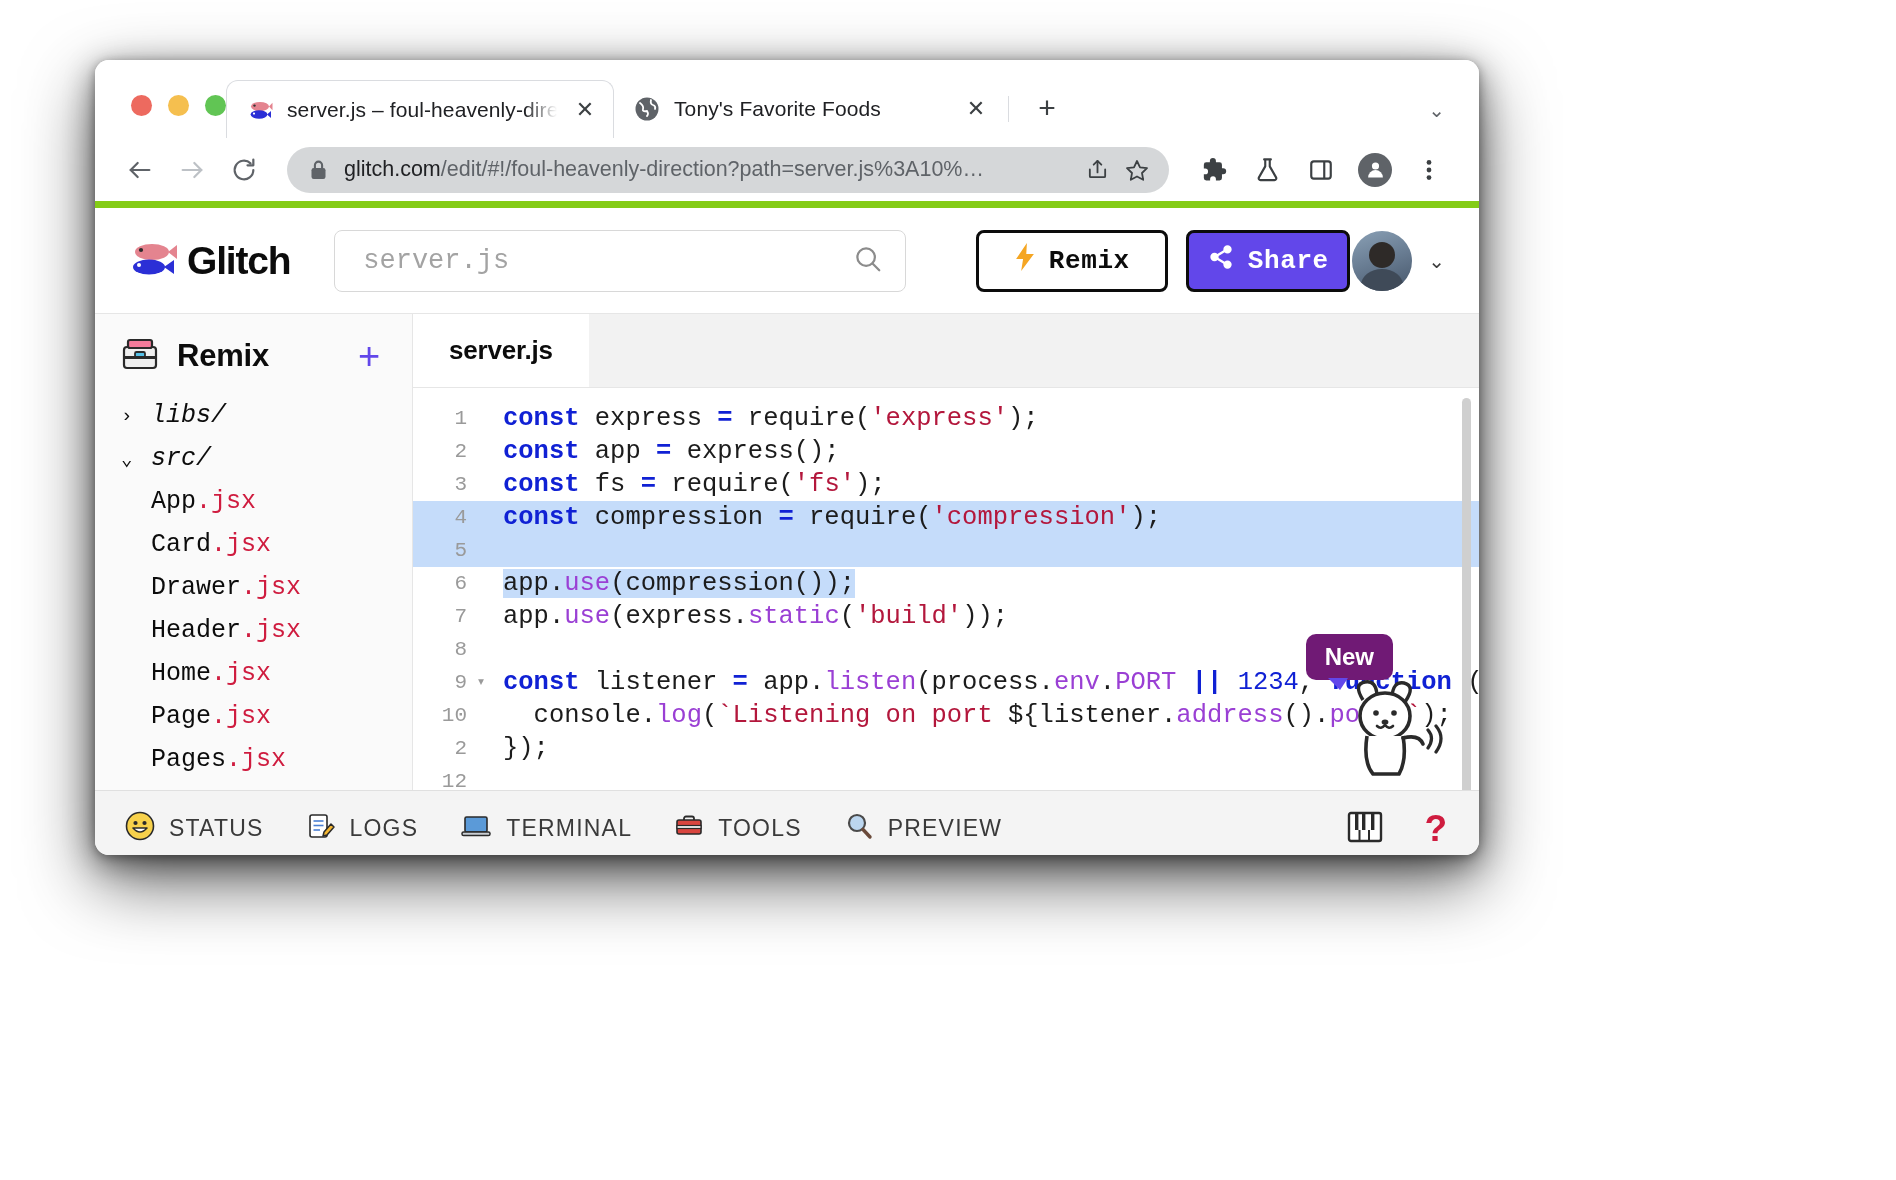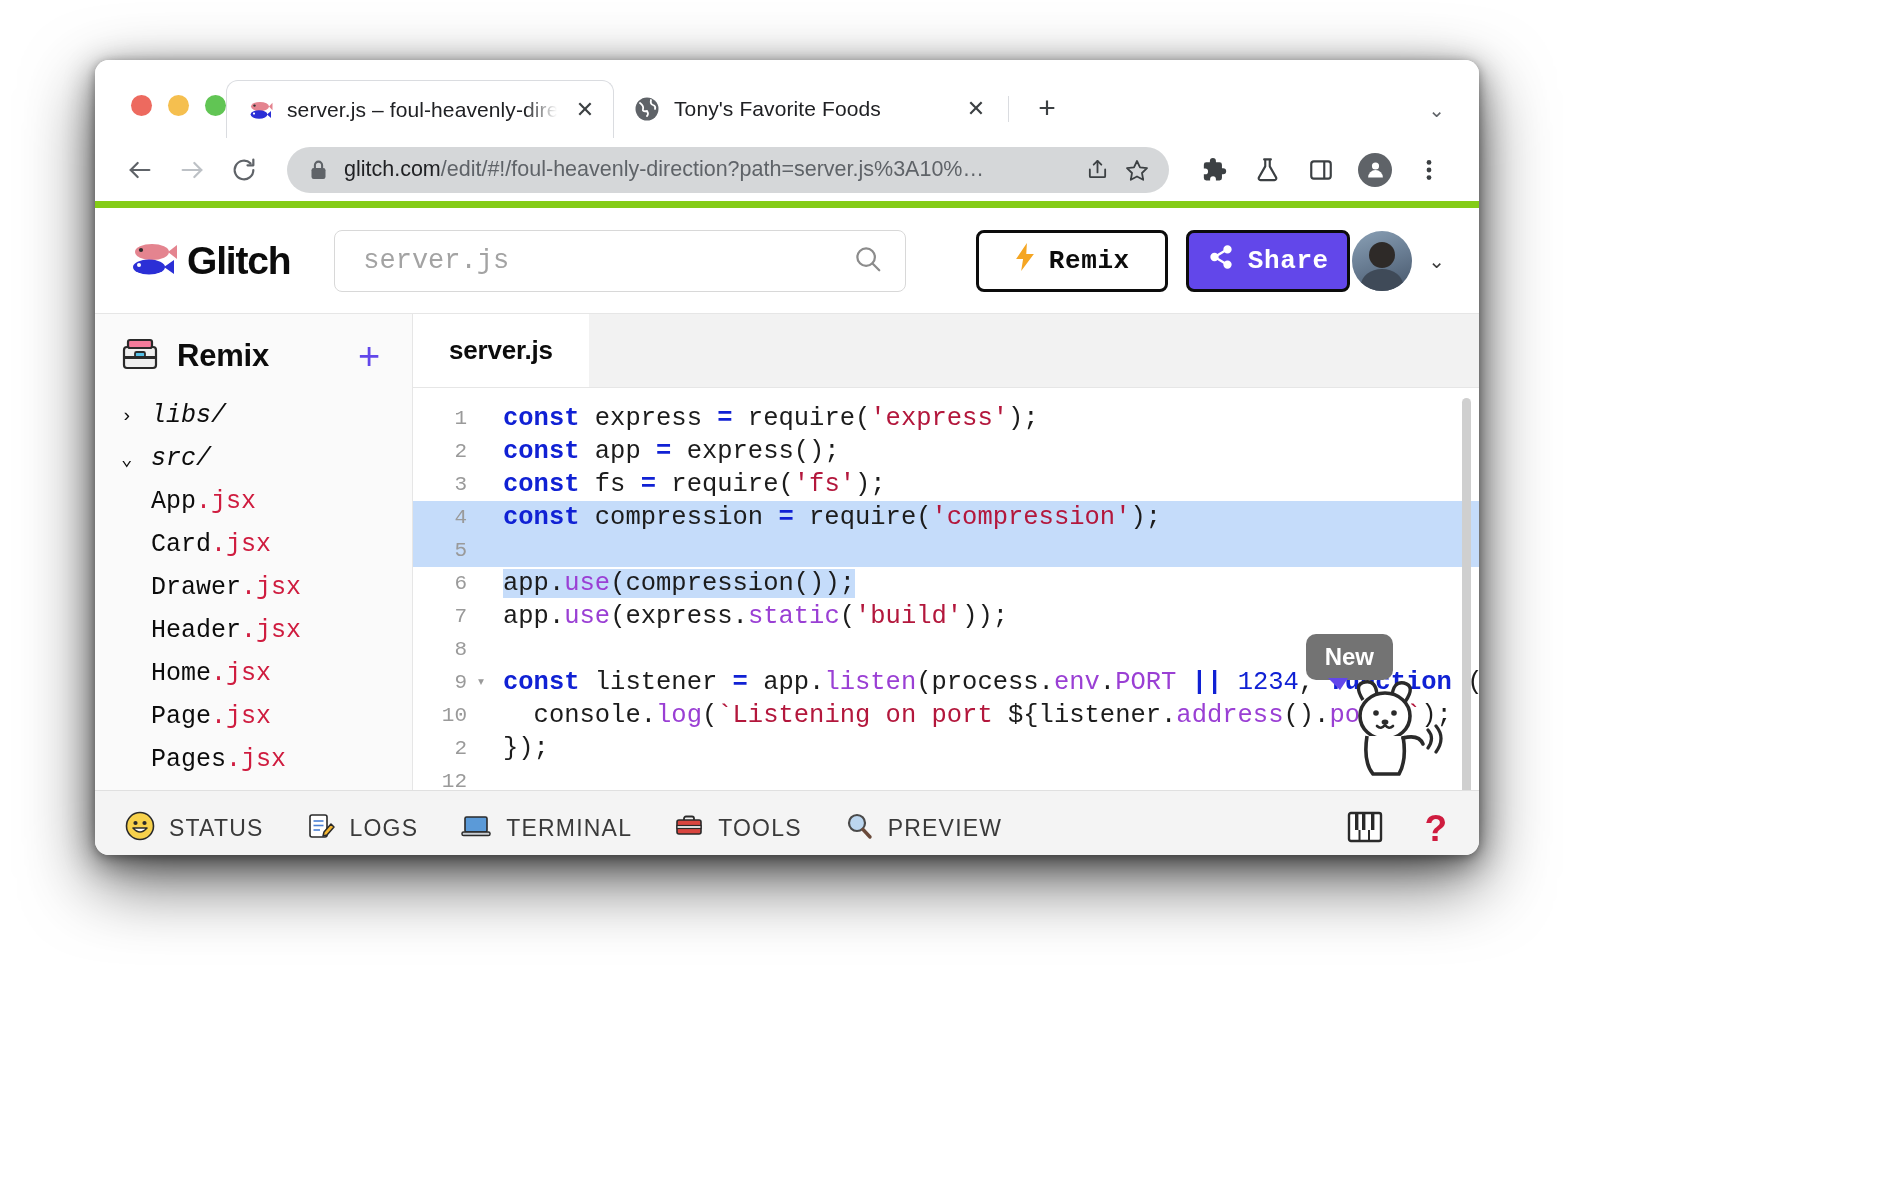--- a/index.html
+++ b/index.html
@@ -411,21 +411,21 @@
 
   
   #helper-dog {
     position: absolute;
     right: 34px; bottom: 6px;
     width: 112px; height: 112px;
   }
   #new-badge {
     position: absolute;
     right: 86px; bottom: 110px;
-    background: #737373;
+    background: #701a75;
     color: #ffffff;
     font-size: 24px;
     font-weight: 700;
     padding: 9px 19px;
     border-radius: 10px;
   }
   #new-badge::after {
     content: "";
     position: absolute;
     left: 22px; bottom: -10px;

